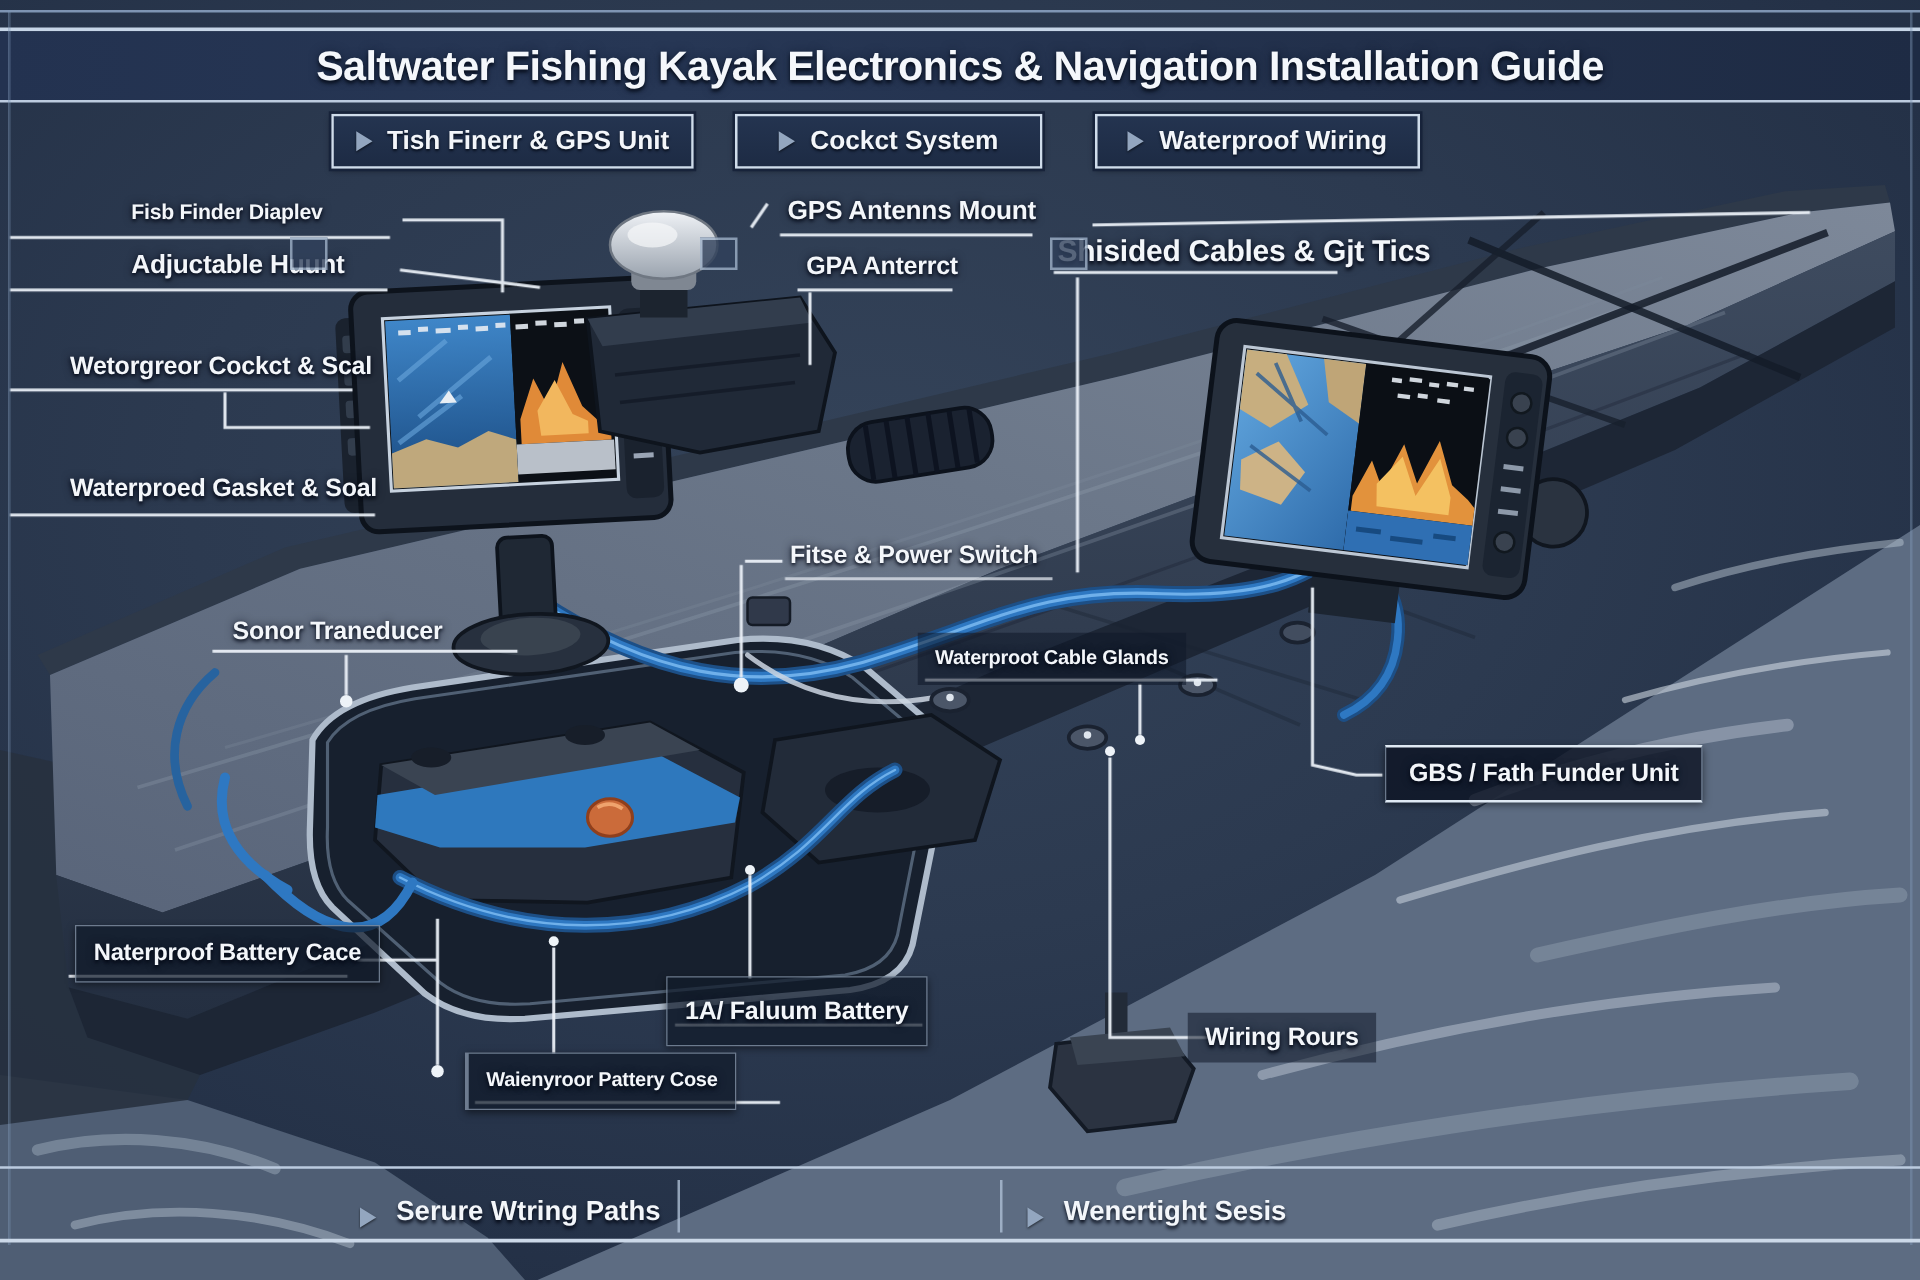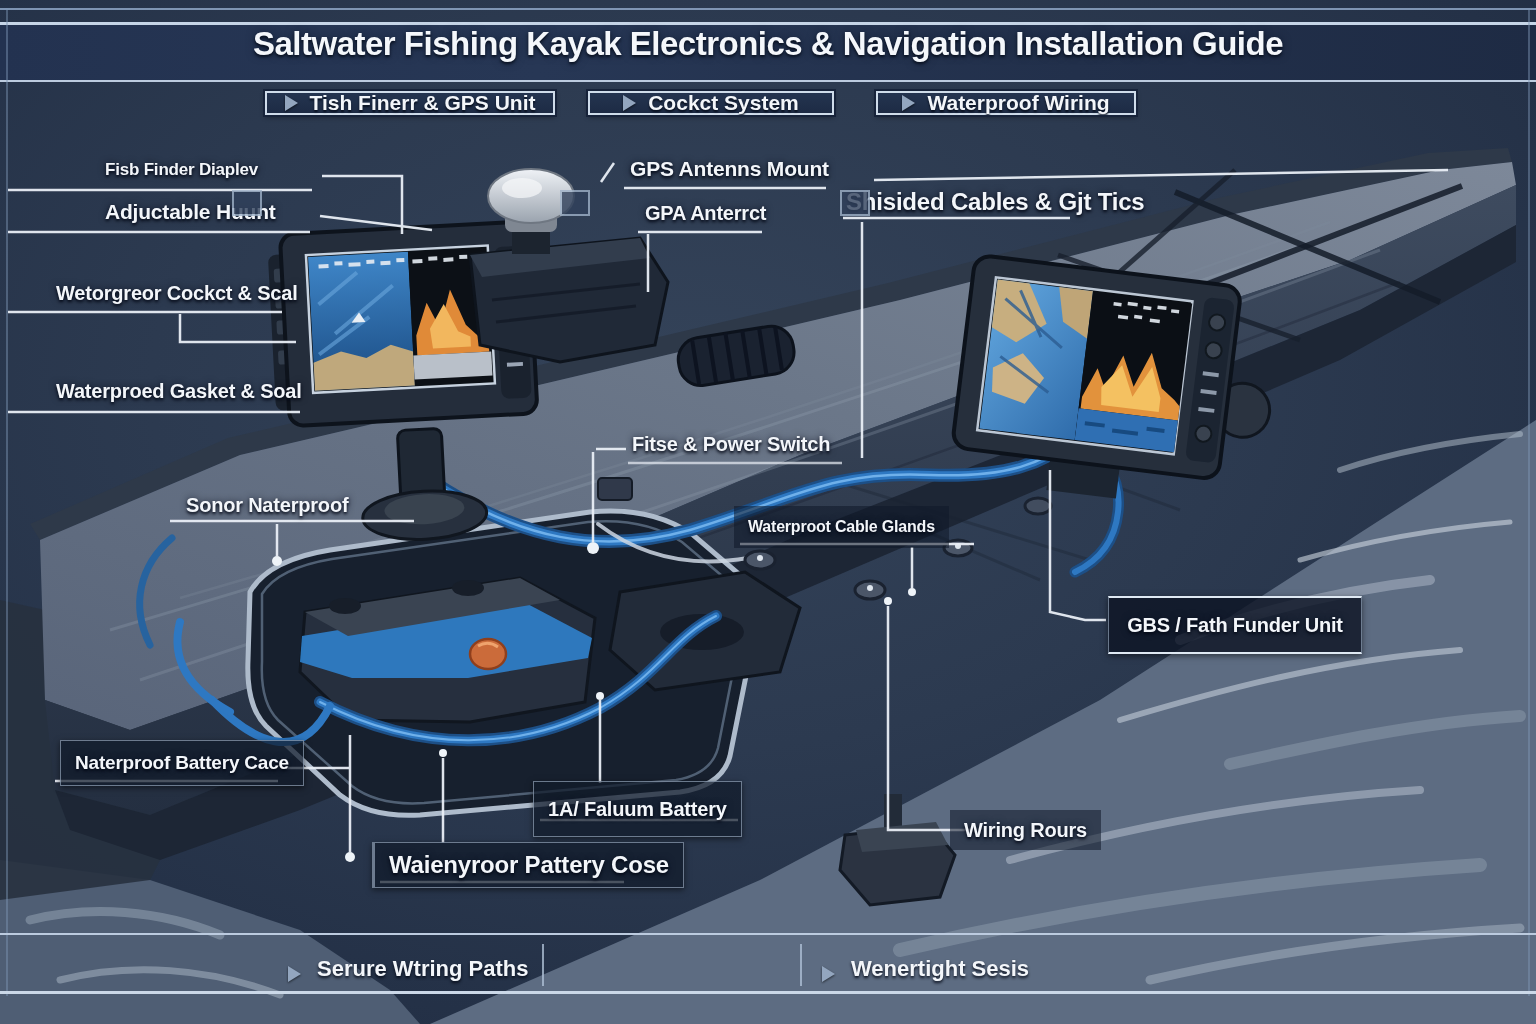--- a/index.html
+++ b/index.html
@@ -11,30 +11,30 @@
   .scene{position:absolute;left:0;top:0;z-index:1;}
   
   .frame-line{position:absolute;left:0;right:0;z-index:4;}
   .fl1{top:8px;height:2px;background:#8ea6c6;opacity:.85;}
   .fl2{top:22px;height:3px;background:#c6d5e7;}
   .fl3{top:80px;height:2px;background:#bccbdf;}
   .side-line{position:absolute;top:8px;bottom:28px;width:2px;background:#7e96b6;opacity:.45;z-index:4;}
   .titlebar{
     position:absolute;left:0;right:0;top:25px;height:55px;z-index:4;
     background:linear-gradient(90deg,#233250 0%,#273755 35%,#22304b 70%,#1e2b44 100%);
-    display:flex;justify-content:center;
+    display:flex;align-items:center;justify-content:center;
   }
   .titlebar h1{
     margin:0;color:#f4f7fb;font-size:33px;font-weight:bold;letter-spacing:-.5px;
     text-shadow:0 2px 3px rgba(5,12,25,.9), 0 0 8px rgba(10,20,40,.5);
   }
   
   .tabs{position:absolute;left:0;top:91px;width:1536px;height:40px;z-index:4;}
   .tab{
-    position:absolute;height:24px;box-sizing:border-box;
+    position:absolute;height:44px;box-sizing:border-box;
     background:linear-gradient(180deg,#243450 0%,#1d2b44 100%);
     border:2px solid #cfdcea;outline:2px solid #17233a;
     display:flex;align-items:center;justify-content:center;gap:12px;
     color:#f3f6fa;font-size:21px;font-weight:bold;
     text-shadow:0 2px 2px rgba(5,12,25,.9);
     box-shadow:0 2px 5px rgba(0,0,0,.45);
   }
   .tab-connector{position:absolute;top:99px;width:26px;height:22px;background:#31415c;border:2px solid #9fb2c9;opacity:.8;z-index:3;}
   .play{width:0;height:0;border-top:8px solid transparent;border-bottom:8px solid transparent;border-left:13px solid #93a6bf;filter:drop-shadow(0 1px 1px rgba(0,0,0,.6));}
   
@@ -302,40 +302,40 @@
   </div>
 
   <div class="lbl" style="left:105px;top:160px;font-size:17px">Fisb Finder Diaplev</div>
   <div class="lbl" style="left:105px;top:200px;font-size:21px">Adjuctable Huunt</div>
   <div class="lbl" style="left:56px;top:282px;font-size:20px">Wetorgreor Cockct &amp; Scal</div>
   <div class="lbl" style="left:56px;top:380px;font-size:20px">Waterproed Gasket &amp; Soal</div>
   <div class="lbl" style="left:630px;top:157px;font-size:21px">GPS Antenns Mount</div>
   <div class="lbl" style="left:645px;top:202px;font-size:20px">GPA Anterrct</div>
   <div class="lbl" style="left:846px;top:188px;font-size:24px">Shisided Cables &amp; Gjt Tics</div>
   <div class="lbl" style="left:632px;top:433px;font-size:20px">Fitse &amp; Power Switch</div>
-  <div class="lbl" style="left:186px;top:494px;font-size:20px">Sonor Naterproof</div>
+  <div class="lbl" style="left:186px;top:494px;font-size:20px">Sonor Traneducer</div>
 
   <div class="lblbox band" style="left:734px;top:506px;height:42px">
     <span class="lbl" style="font-size:16px">Waterproot Cable Glands</span>
   </div>
 
-  <div class="lblbox strongbox" style="left:1108px;top:596px;width:254px;height:58px">
+  <div class="lblbox strongbox" style="left:1108px;top:596px;width:254px;height:46px">
     <span class="lbl" style="font-size:20px">GBS / Fath Funder Unit</span>
   </div>
 
   <div class="lblbox" style="left:60px;top:740px;height:46px">
     <span class="lbl" style="font-size:19px">Naterproof Battery Cace</span>
   </div>
 
   <div class="lblbox" style="left:533px;top:781px;height:56px">
     <span class="lbl" style="font-size:20px">1A/ Faluum Battery</span>
   </div>
 
   <div class="lblbox" style="left:372px;top:842px;height:46px;border-left-width:3px">
-    <span class="lbl" style="font-size:24px">Waienyroor Pattery Cose</span>
+    <span class="lbl" style="font-size:16px">Waienyroor Pattery Cose</span>
   </div>
 
   <div class="lblbox band" style="left:950px;top:810px;height:40px">
     <span class="lbl" style="font-size:20px">Wiring Rours</span>
   </div>
 
   <div class="footer-line ftl1"></div>
   <div class="footer-item" style="left:288px">
     <span class="play"></span>
     <span>Serure Wtring Paths</span>

